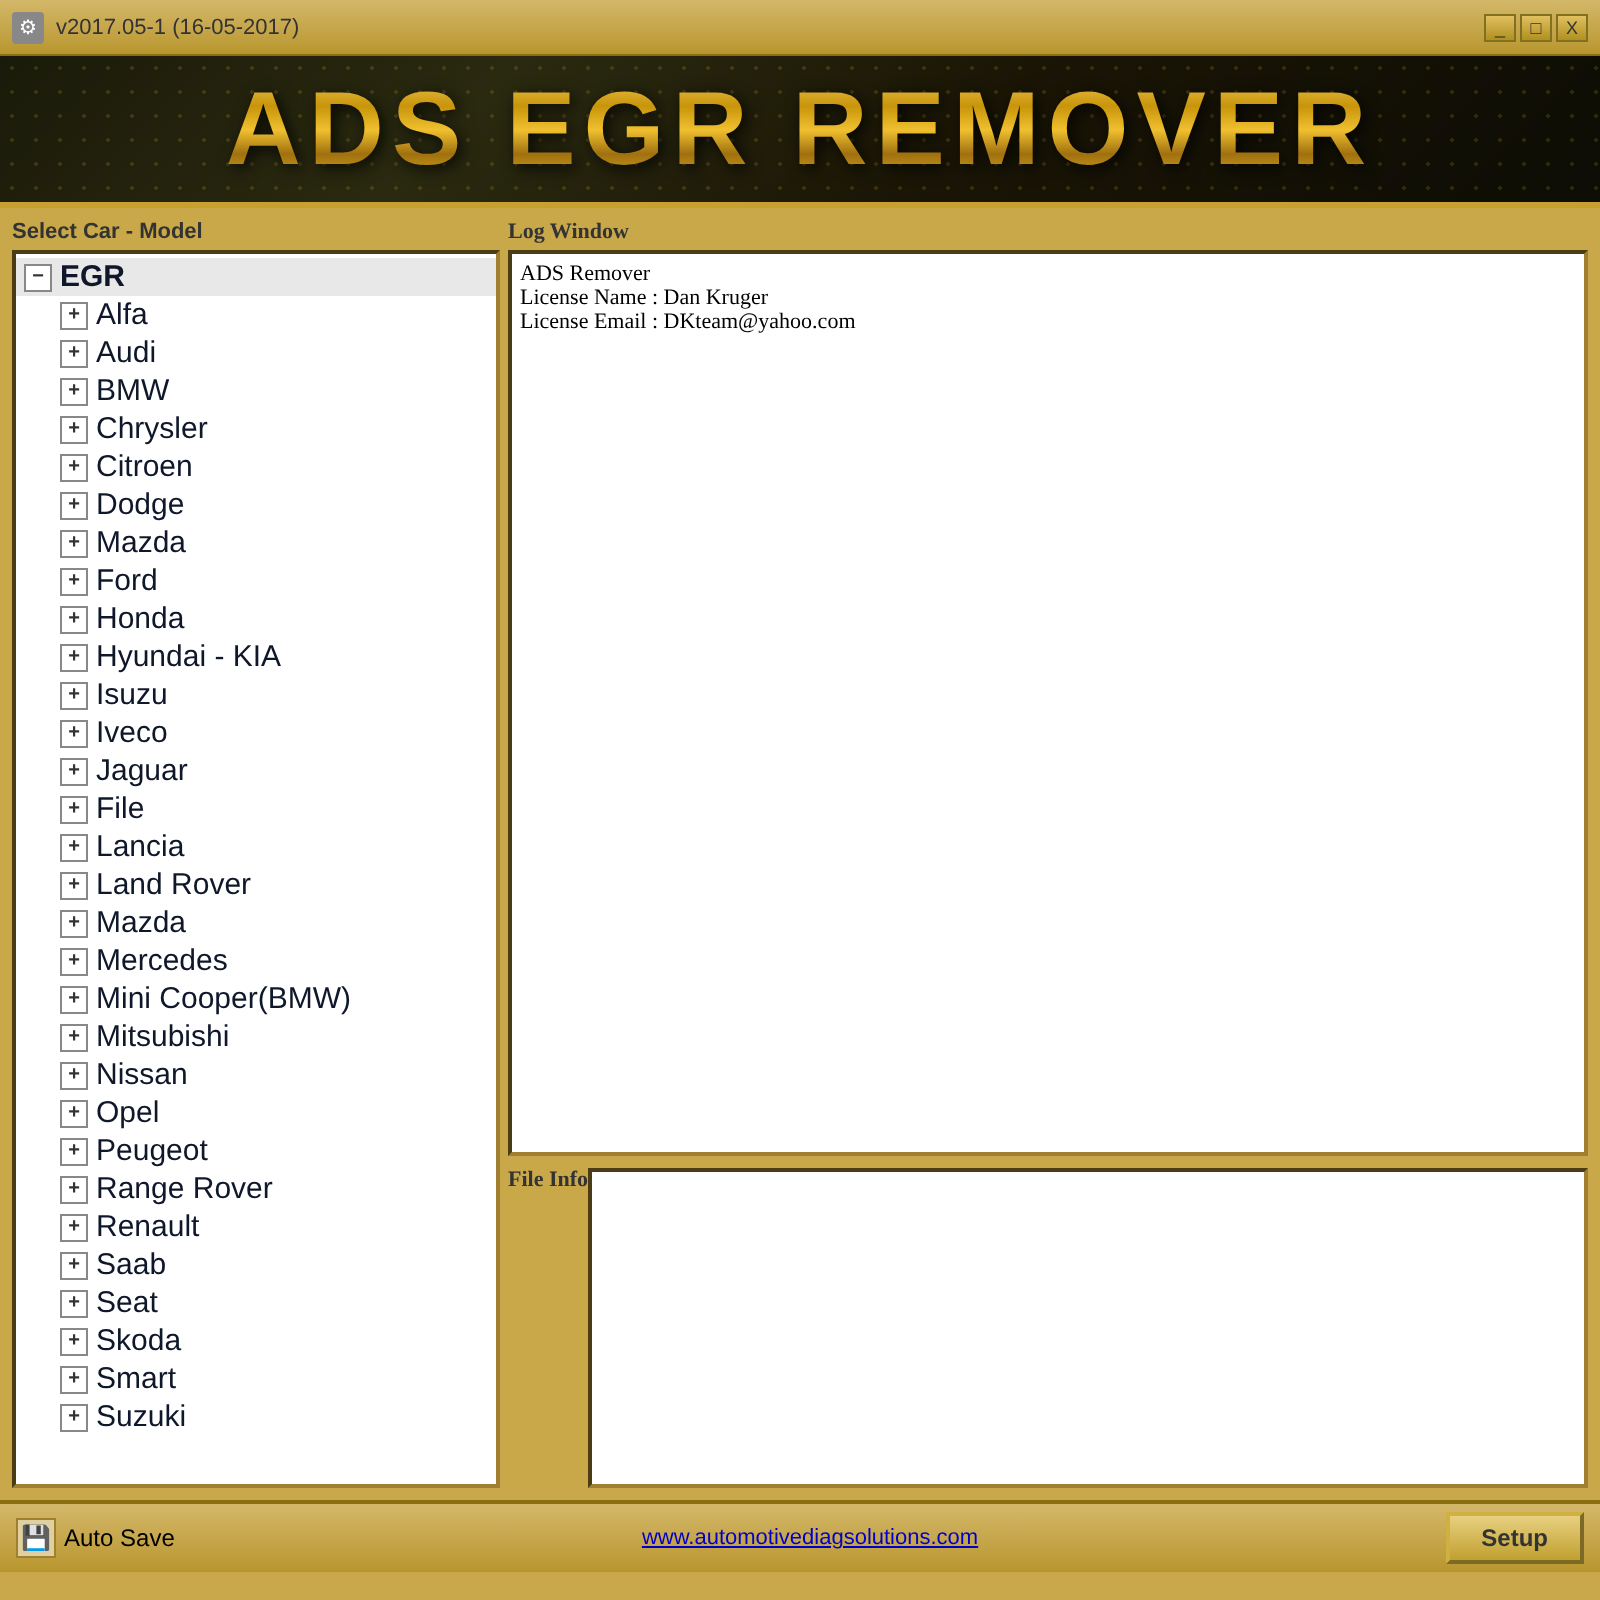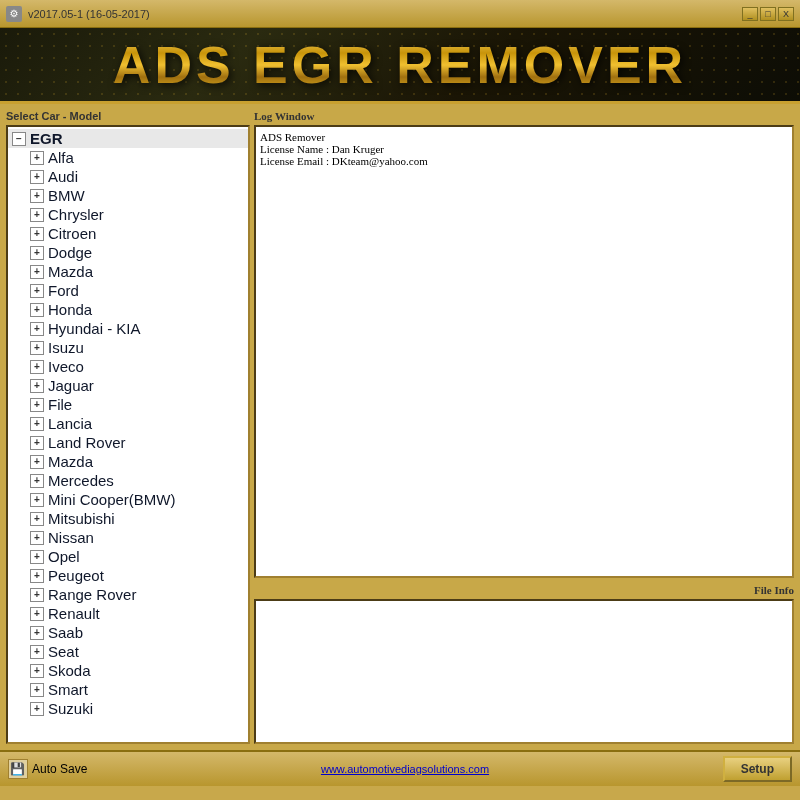--- a/index.html
+++ b/index.html
@@ -208,22 +208,20 @@
       width: 12px;
     }
     .log-box::-webkit-scrollbar-track { background: #e0e0e0; }
     .log-box::-webkit-scrollbar-thumb {
       background: linear-gradient(to right, #a0d0ff, #60a8e8);
     }
 
     .file-info-section {
       height: 160px;
       display: flex;
-      flex-direction: column;
-      text-align: right;
     }
     .file-info-box {
       flex: 1;
       background: white;
       border: 2px inset #a08030;
       padding: 4px;
       overflow-y: auto;
       font-size: 11px;
     }
     .file-info-box::-webkit-scrollbar {

